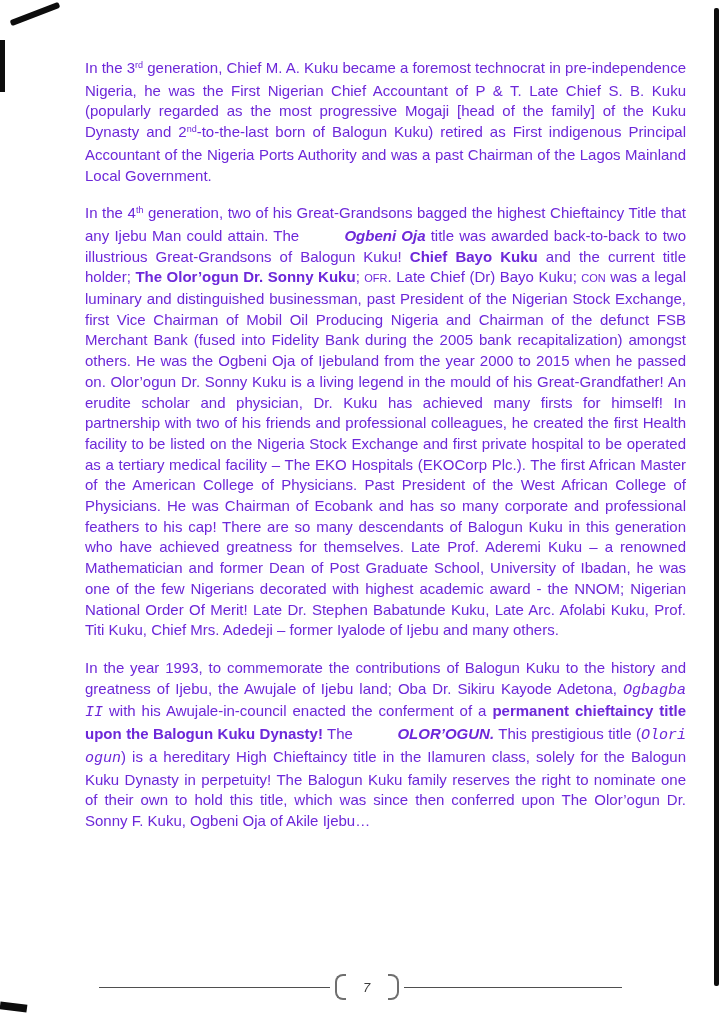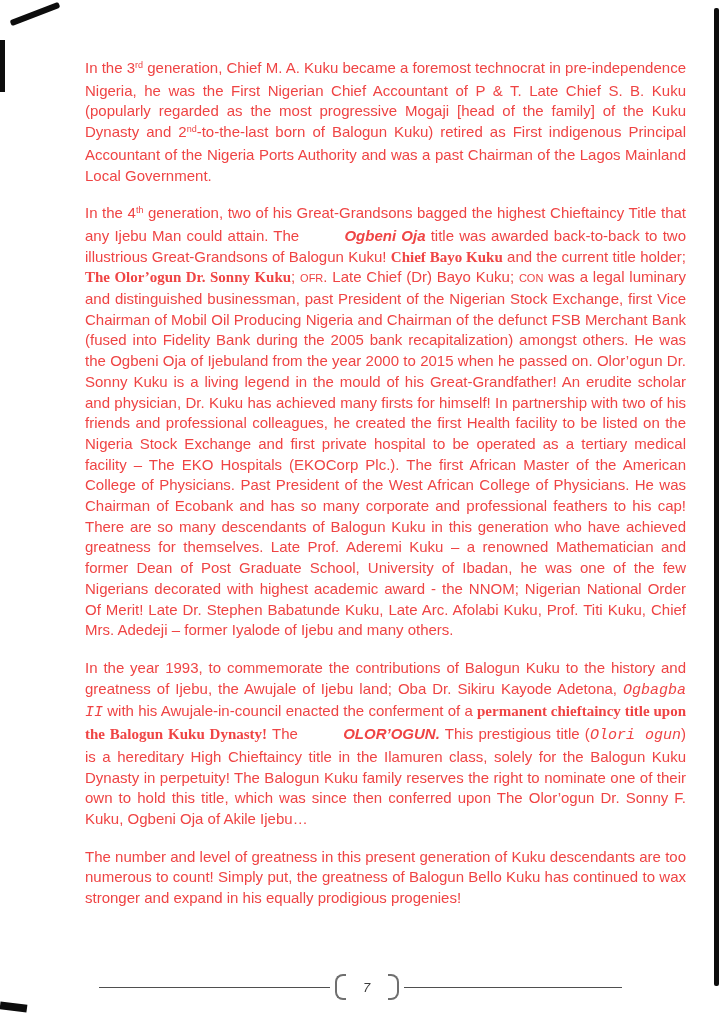--- a/index.html
+++ b/index.html
@@ -19,25 +19,25 @@
   .mark-right { left: 714px; top: 8px; width: 5px; height: 978px; border-radius: 2px; }
   .mark-bl { left: 0; top: 1003px; width: 27px; height: 8px; transform: rotate(7deg); }
   
   .page-body {
     position: absolute;
     left: 85px;
     top: 58px;
     width: 601px;
     font-size: 15px;
     line-height: 20.7px;
-    color: #ef4444;
+    color: #6d28d9;
     text-align: justify;
   }
   .page-body p { margin: 0 0 17px 0; }
-  .run.b  { font-weight: bold; font-family: Liberation Serif, serif; }
+  .run.b  { font-weight: bold; }
   .run.i  { font-style: italic; font-family: Liberation Mono, monospace; }
   .run.bi { font-weight: bold; font-style: italic; margin-left: 40px; }
   .run.sc { font-size: 11px; }
   .run.sup { font-size: 9px; position: relative; top: -5px; }
   
   .footer {
     position: absolute;
     left: 0; right: 0;
     top: 974px;
     height: 26px;
@@ -71,21 +71,20 @@
 
   <div class="scan-mark mark-tl"></div>
   <div class="scan-mark mark-left"></div>
   <div class="scan-mark mark-right"></div>
   <div class="scan-mark mark-bl"></div>
 
   <div class="page-body">
       <p><span class="run">In the 3</span><span class="run sup">rd</span><span class="run"> generation, Chief M. A. Kuku became a foremost technocrat in pre-independence Nigeria, he was the First Nigerian Chief Accountant of P &amp; T.  Late Chief S. B. Kuku (popularly regarded as the most progressive Mogaji [head of the family] of the Kuku Dynasty and 2</span><span class="run sup">nd</span><span class="run">-to-the-last born of Balogun Kuku) retired as First indigenous Principal Accountant of the Nigeria Ports Authority and was a past Chairman of the Lagos Mainland Local Government.</span></p>
       <p><span class="run">In the 4</span><span class="run sup">th</span><span class="run"> generation, two of his Great-Grandsons bagged the highest Chieftaincy Title that any Ijebu Man could attain.  The </span><span class="run bi">Ogbeni Oja</span><span class="run"> title was awarded back-to-back to two illustrious Great-Grandsons of Balogun Kuku!  </span><span class="run b">Chief Bayo Kuku</span><span class="run"> and the current title holder; </span><span class="run b">The Olor’ogun Dr. Sonny Kuku</span><span class="run">; </span><span class="run sc">OFR</span><span class="run">.  Late Chief (Dr) Bayo Kuku; </span><span class="run sc">CON</span><span class="run"> was a legal luminary and distinguished businessman, past President of the Nigerian Stock Exchange, first Vice Chairman of Mobil Oil Producing Nigeria and Chairman of the defunct FSB Merchant Bank (fused into Fidelity Bank during the 2005 bank recapitalization) amongst others.  He was the Ogbeni Oja of Ijebuland from the year 2000 to 2015 when he passed on.  Olor’ogun Dr. Sonny Kuku is a living legend in the mould of his Great-Grandfather!  An erudite scholar and physician, Dr. Kuku has achieved many firsts for himself!  In partnership with two of his friends and professional colleagues, he created the first Health facility to be listed on the Nigeria Stock Exchange and first private hospital to be operated as a tertiary medical facility – The EKO Hospitals (EKOCorp Plc.).  The first African Master of the American College of Physicians.  Past President of the West African College of Physicians.  He was Chairman of Ecobank and has so many corporate and professional feathers to his cap!  There are so many descendants of Balogun Kuku in this generation who have achieved greatness for themselves.  Late Prof. Aderemi Kuku – a renowned Mathematician and former Dean of Post Graduate School, University of Ibadan, he was one of the few Nigerians decorated with highest academic award - the NNOM; Nigerian National Order Of Merit!  Late Dr. Stephen Babatunde Kuku, Late Arc. Afolabi Kuku, Prof. Titi Kuku, Chief Mrs. Adedeji – former Iyalode of Ijebu and many others.</span></p>
       <p><span class="run">In the year 1993, to commemorate the contributions of Balogun Kuku to the history and greatness of Ijebu, the Awujale of Ijebu land; Oba Dr. Sikiru Kayode Adetona, </span><span class="run i">Ogbagba II</span><span class="run"> with his Awujale-in-council enacted the conferment of a </span><span class="run b">permanent chieftaincy title upon the Balogun Kuku Dynasty!</span><span class="run">  The </span><span class="run bi">OLOR’OGUN.</span><span class="run">  This prestigious title (</span><span class="run i">Olori ogun</span><span class="run">) is a hereditary High Chieftaincy title in the Ilamuren class, solely for the Balogun Kuku Dynasty in perpetuity!  The Balogun Kuku family reserves the right to nominate one of their own to hold this title, which was since then conferred upon The Olor’ogun Dr. Sonny F. Kuku, Ogbeni Oja of Akile Ijebu…</span></p>
-      <p><span class="run">The number and level of greatness in this present generation of Kuku descendants are too numerous to count!  Simply put, the greatness of Balogun Bello Kuku has continued to wax stronger and expand in his equally prodigious progenies!</span></p>
     </div>
 
   <div class="footer">
     <span class="hline hl-l"></span>
     <span class="bracket br-l"></span>
     <span class="pagenum">7</span>
     <span class="bracket br-r"></span>
     <span class="hline hl-r"></span>
   </div>
 

